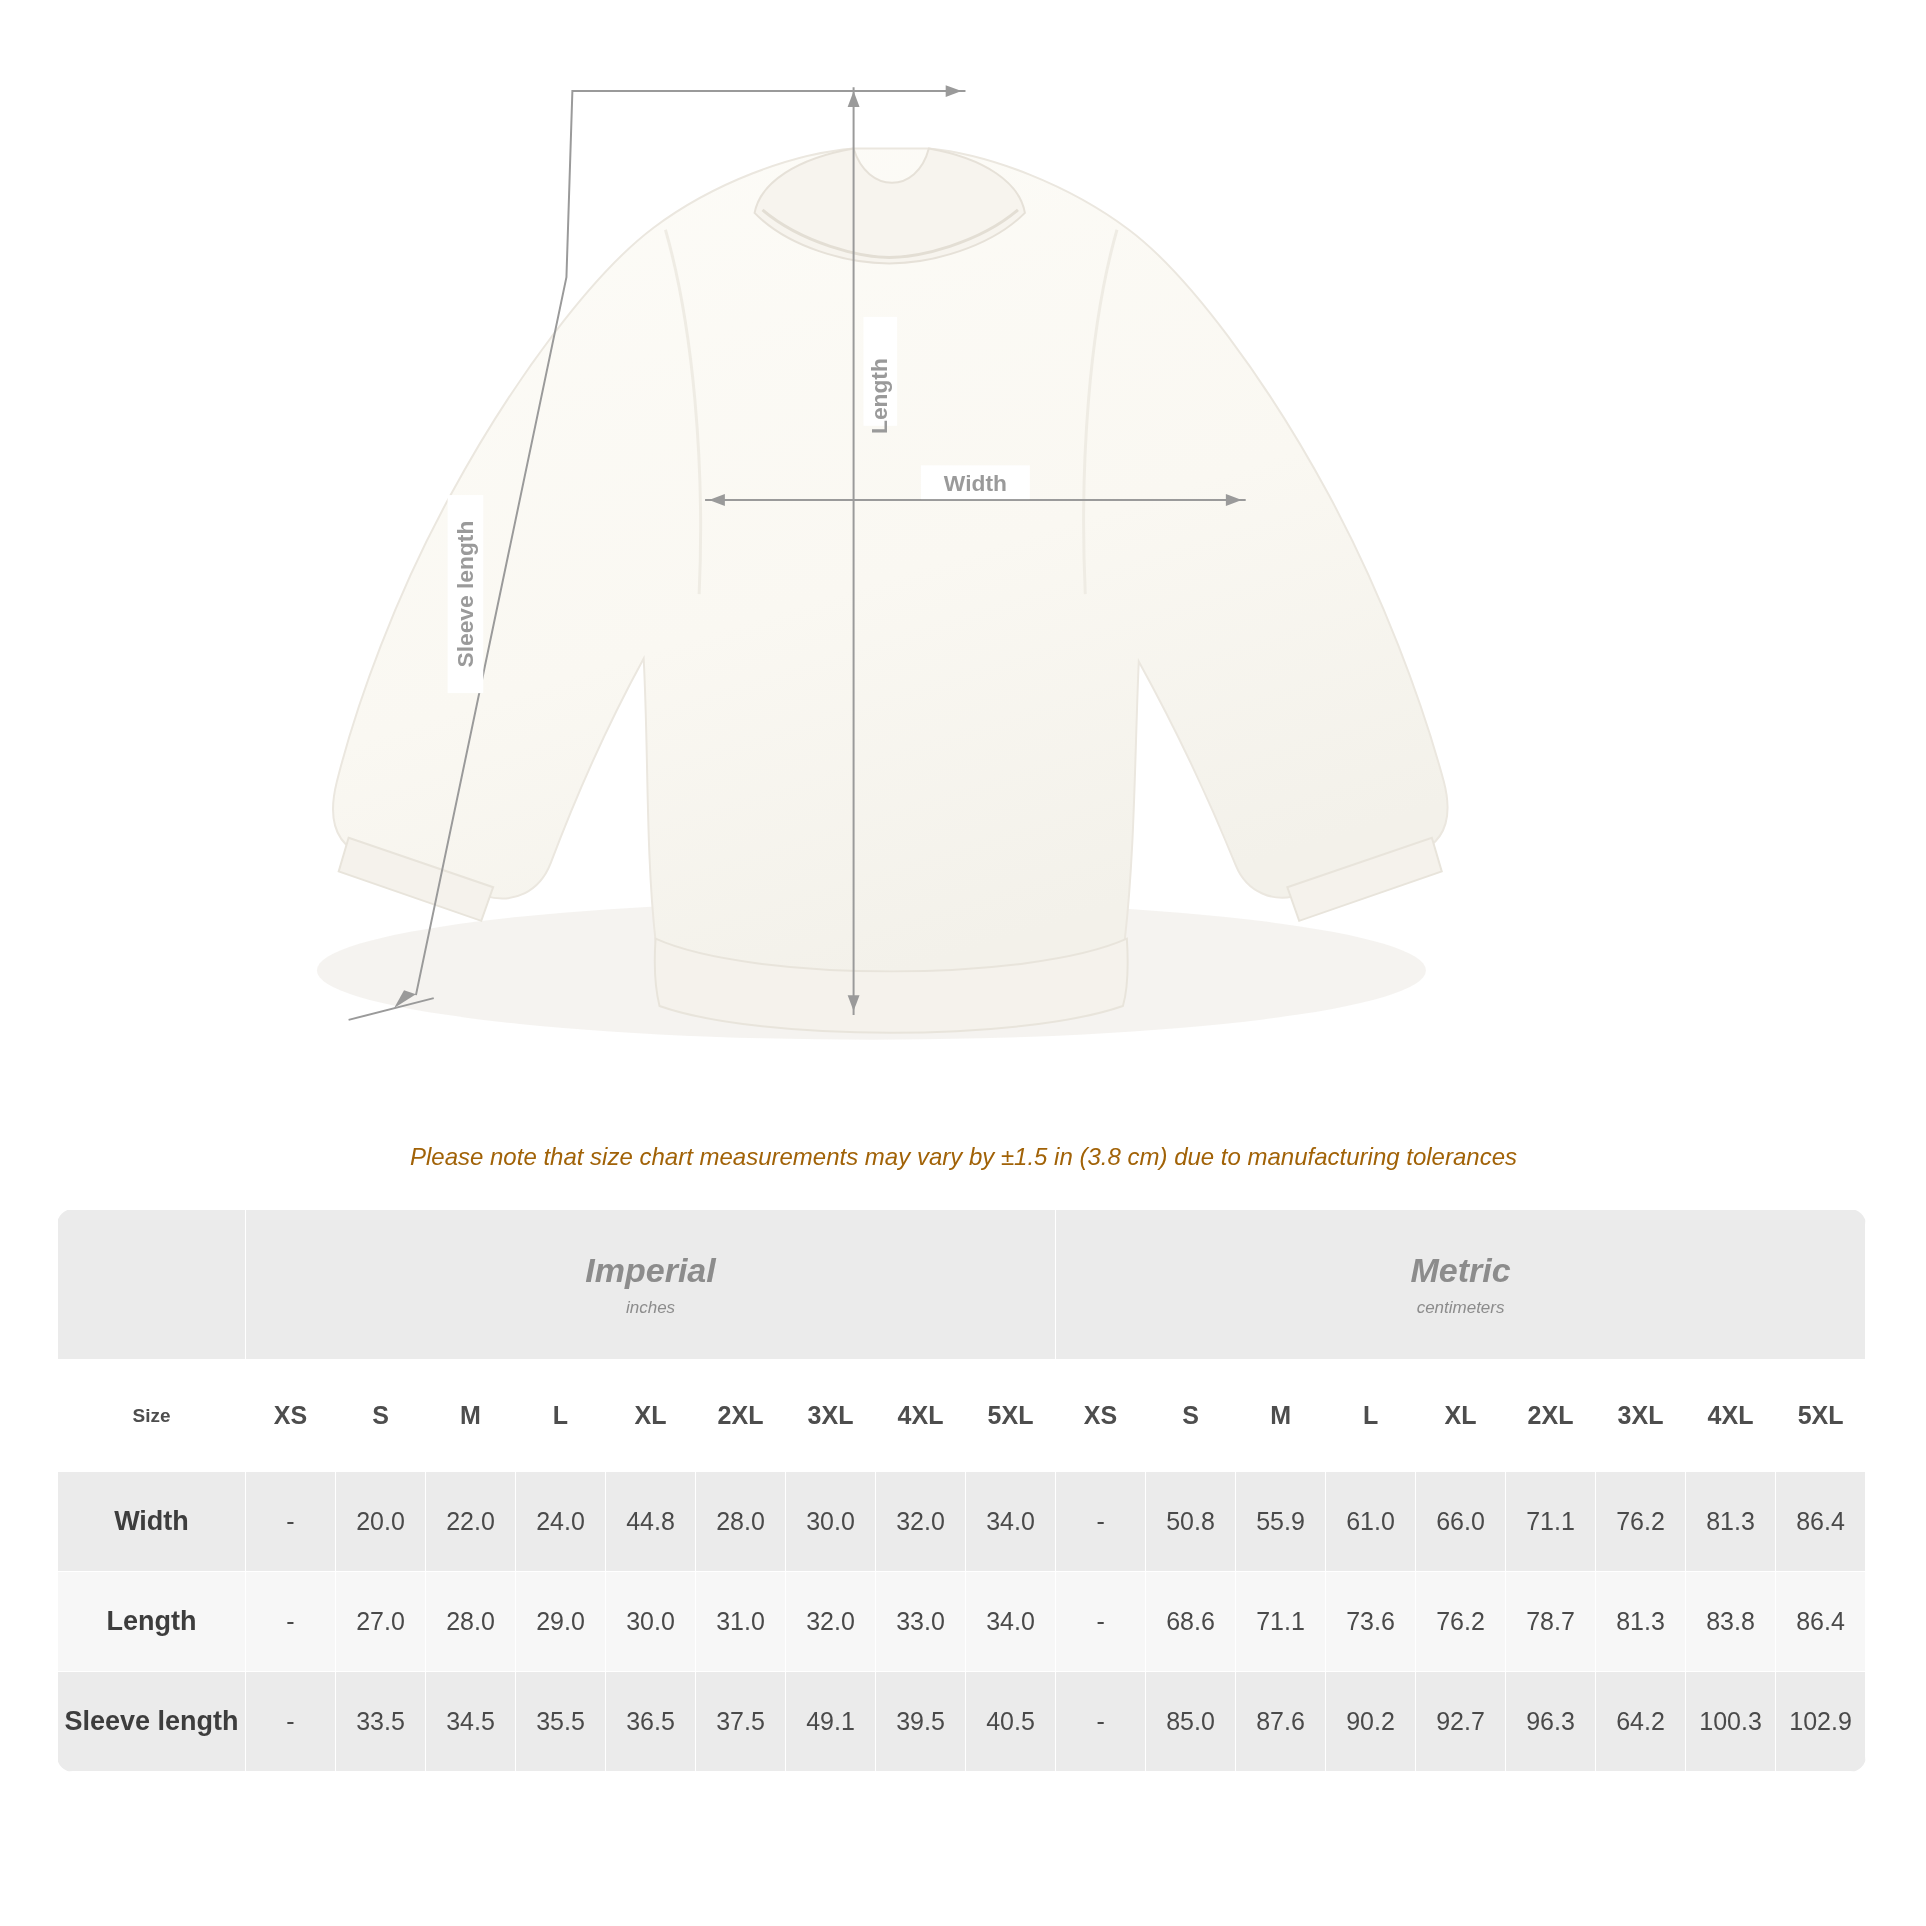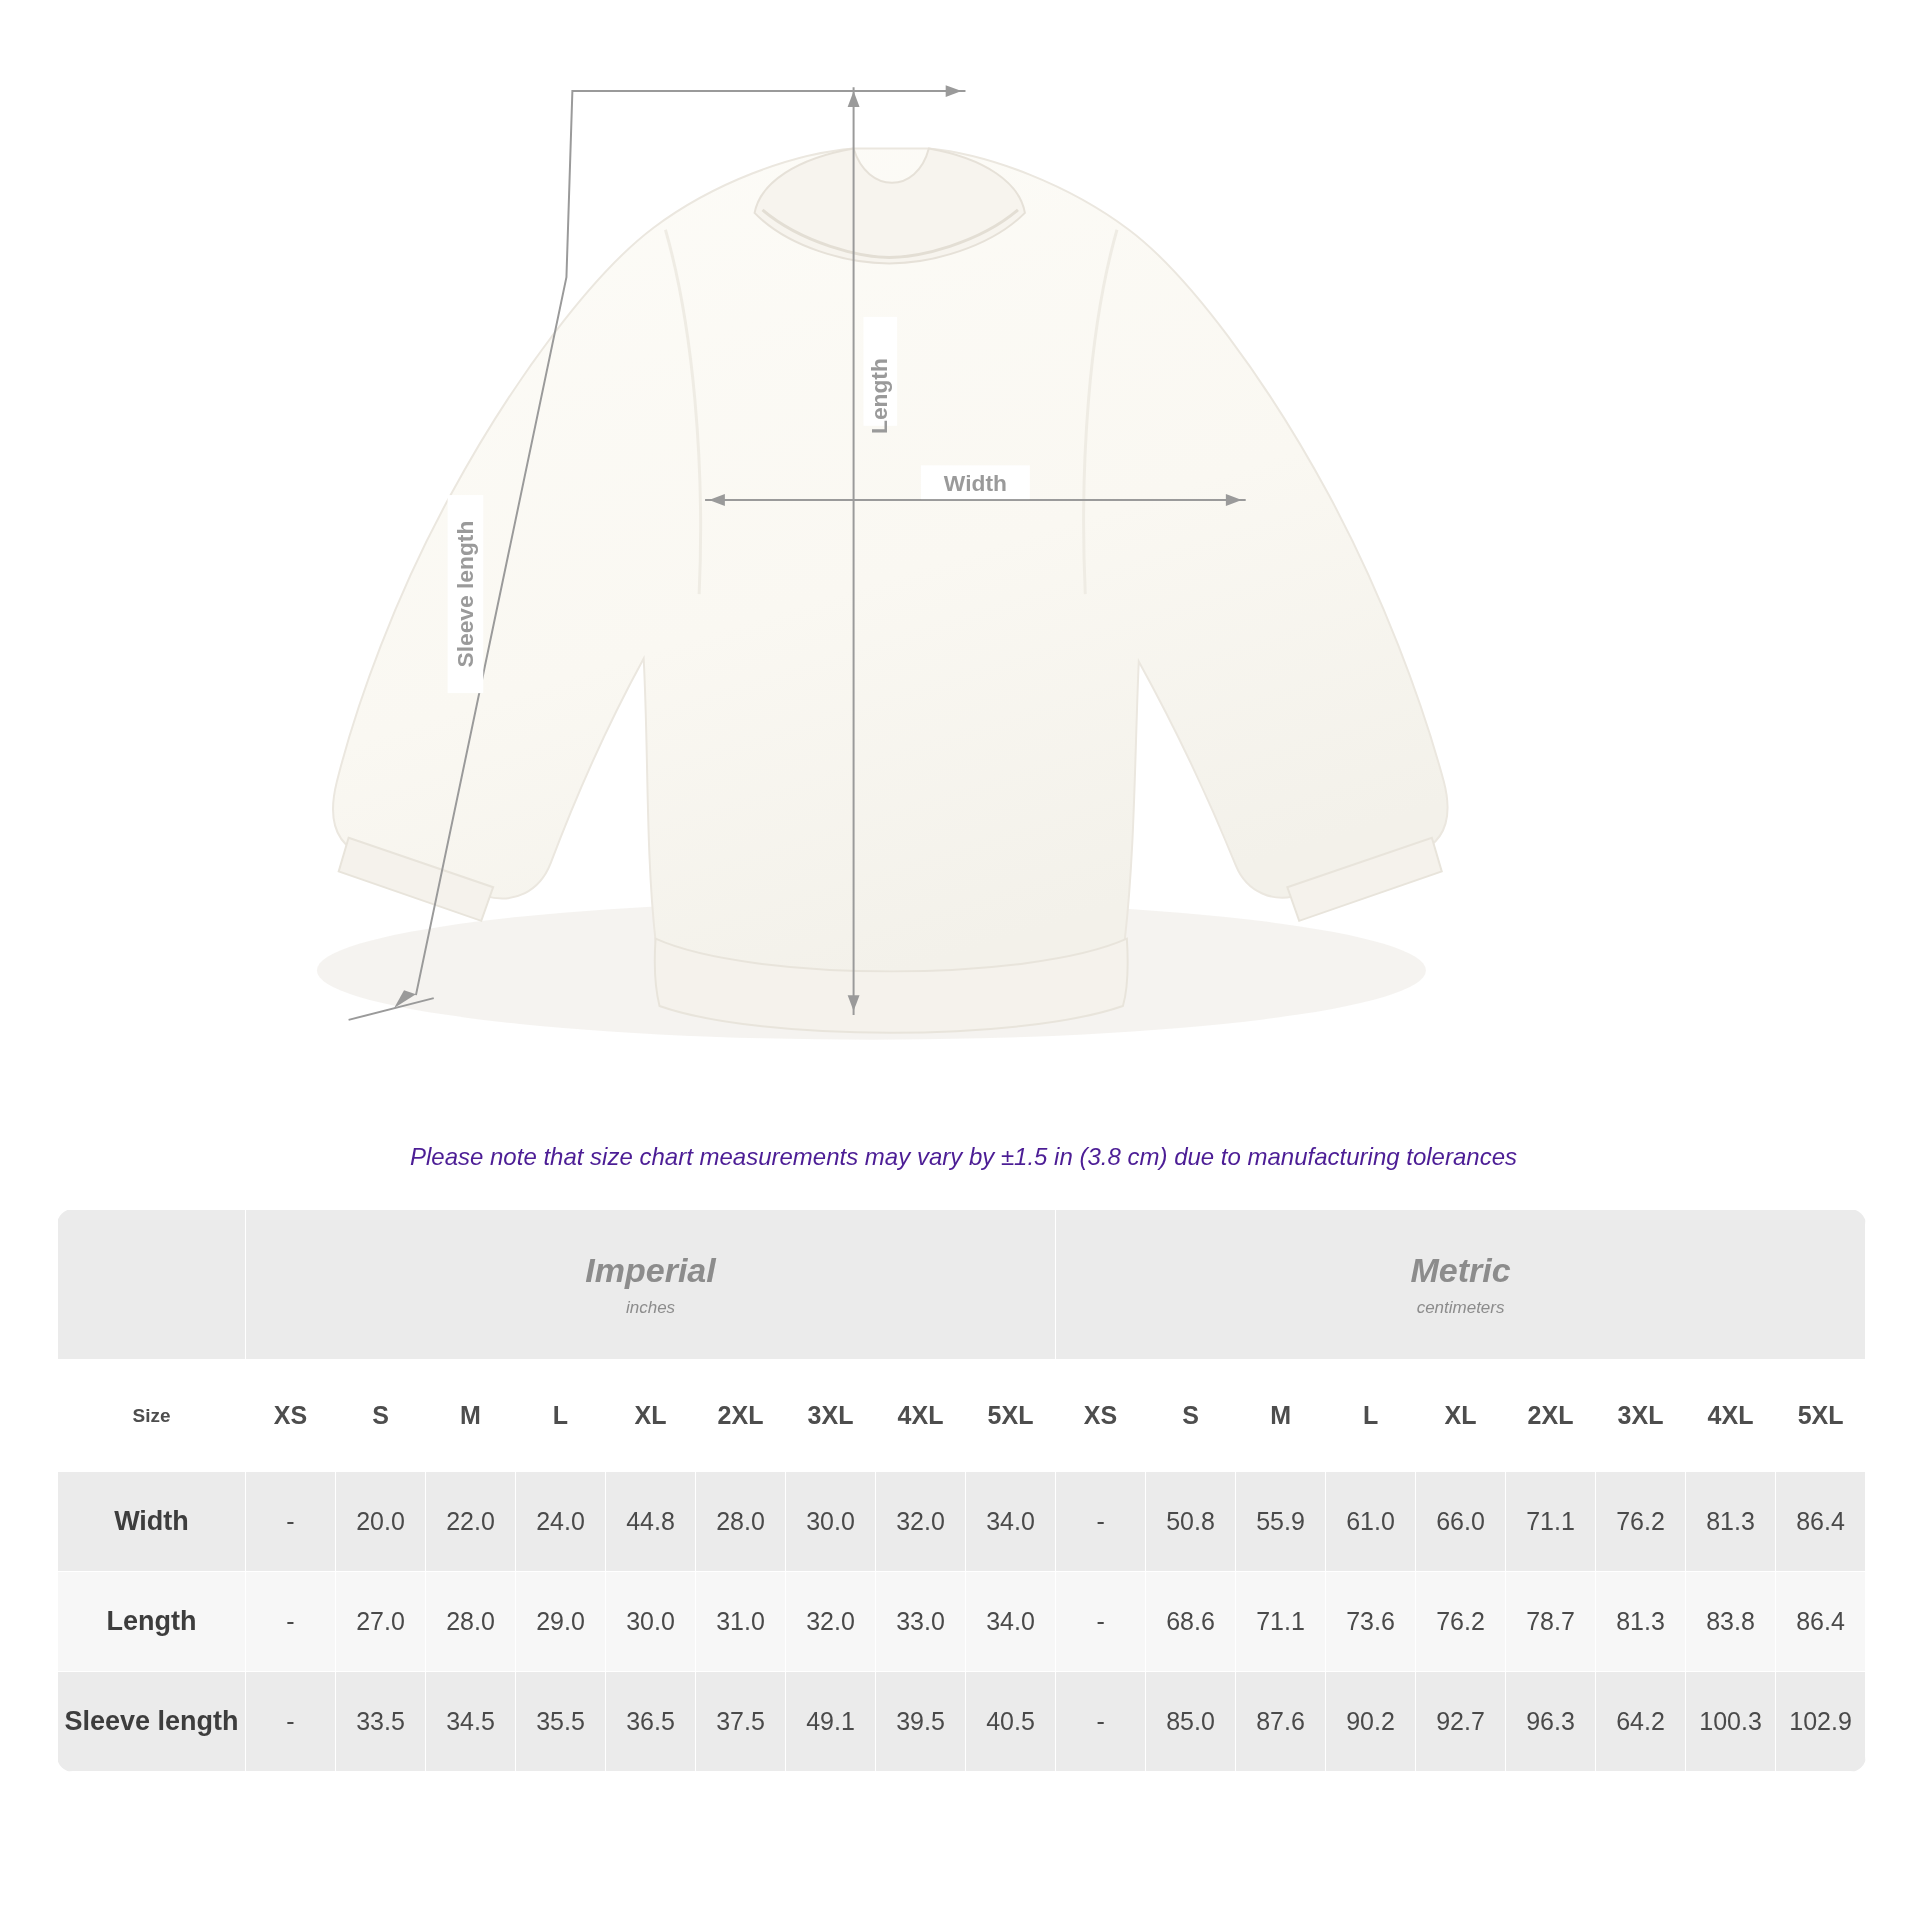--- a/index.html
+++ b/index.html
@@ -50,21 +50,21 @@
   .chart-title {
     font-size: 43px;
     font-weight: bold;
     color: #2b2b2b;
     letter-spacing: -0.3px;
   }
   .chart-note {
     margin-top: 34px;
     font-size: 24px;
     font-style: italic;
-    color: #4c1d95;
+    color: #a16207;
   }
 
   
   .table-wrap {
     margin: 38px 61px 0 57px;
     border-radius: 16px;
     overflow: hidden;
     background: #ffffff;
   }
 

